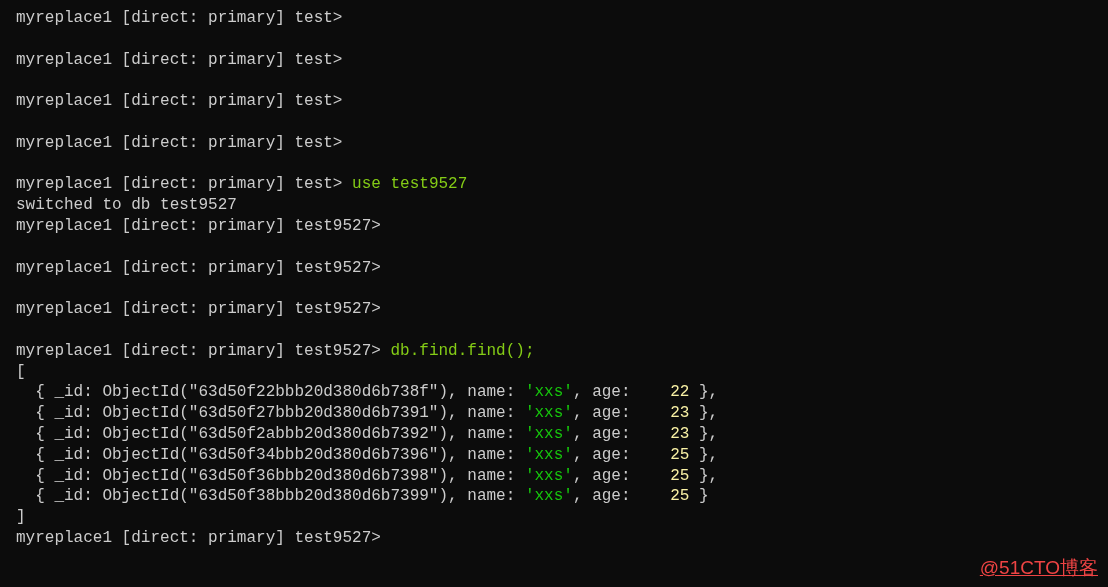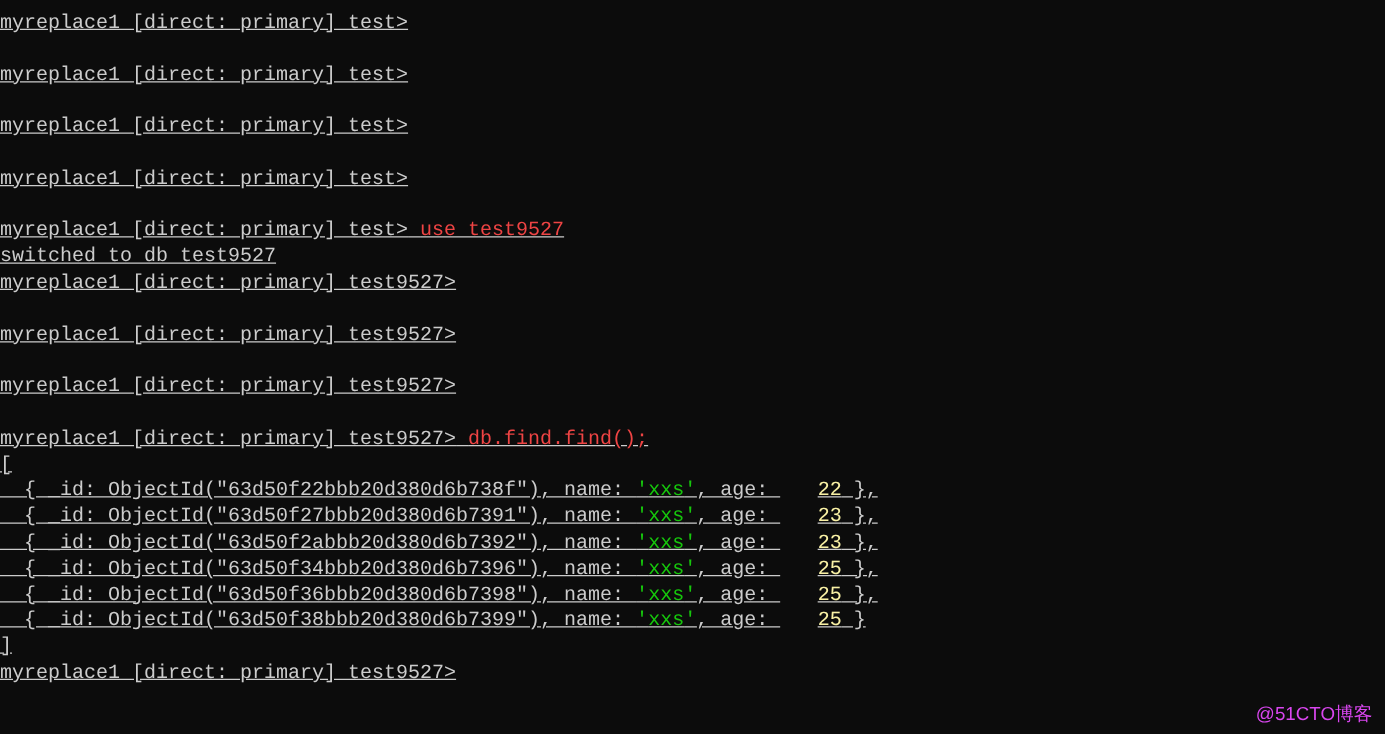--- a/index.html
+++ b/index.html
@@ -14,49 +14,49 @@
       font-size: 16px;
       line-height: 1.3;
       padding: 8px 0 0 0;
       width: 1108px;
       height: 587px;
       overflow: hidden;
       position: relative;
     }
     .line {
       white-space: pre;
-      padding: 0 0;
-      text-decoration: underline;
+      padding: 0 16px;
     }
     .blank-line {
       height: 1.3em;
     }
     .prompt-part {
       color: #cccccc;
     }
     .command {
-      color: #ef4444;
+      color: #84cc16;
     }
     .str-green {
       color: #16c60c;
     }
     .num-yellow {
       color: #f9f1a5;
       margin-left: 30px;
     }
     .obj-text {
       color: #cccccc;
     }
     .watermark {
       position: absolute;
       bottom: 6px;
       right: 10px;
-      color: #d946ef;
-      font-size: 15px;
+      color: #ef4444;
+      font-size: 19px;
       font-family: sans-serif;
+      text-decoration: underline;
     }
   </style>
 </head>
 <body>
 
 <div class="line"><span class="prompt-part">myreplace1 [direct: primary] test&gt;</span></div>
 <div class="blank-line"></div>
 <div class="line"><span class="prompt-part">myreplace1 [direct: primary] test&gt;</span></div>
 <div class="blank-line"></div>
 <div class="line"><span class="prompt-part">myreplace1 [direct: primary] test&gt;</span></div>

